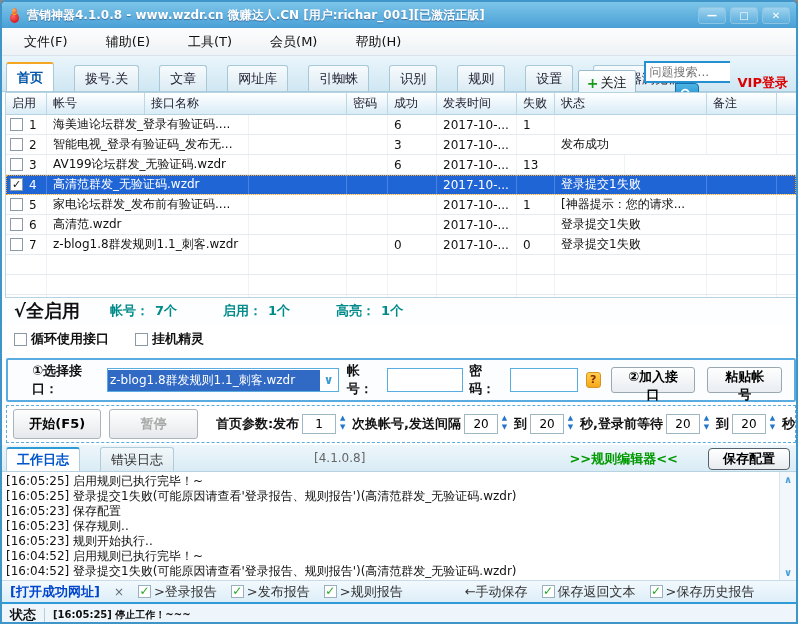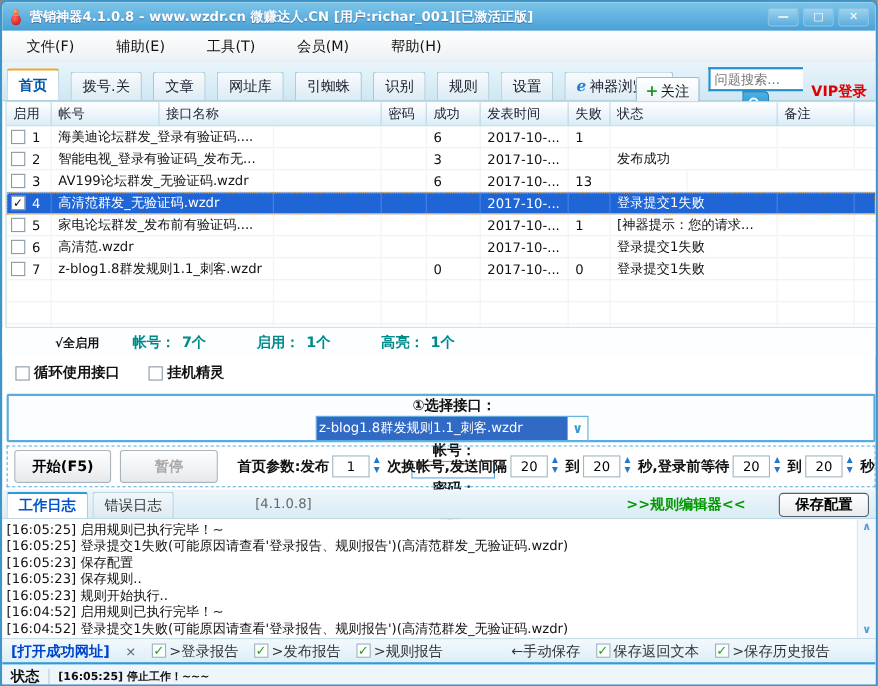--- a/index.html
+++ b/index.html
@@ -20,21 +20,21 @@
   .win-btn { width:28px; height:17px; border-radius:3px; background:linear-gradient(#9ed3ee,#5caede);
     border:1px solid #8cc4e4; color:#fff; font-size:10px; line-height:15px; text-align:center; font-weight:bold; cursor:default; }
   
   .menubar { position:absolute; left:0; top:26px; width:100%; height:28px;
     background:linear-gradient(#fdfdfd,#eef2f5); border-bottom:1px solid #d7e4ec; display:flex; align-items:center; padding-left:10px; }
   .menu-item { padding:4px 12px; margin-right:14px; color:#111; font-size:13px; }
   
   .tabstrip { position:absolute; left:0; top:54px; width:100%; height:36px;
     background:linear-gradient(#eaf5fb,#cfe7f3); border-bottom:1px solid #aaccdd; display:flex; align-items:flex-end; padding:0 4px; }
   .tabs { display:flex; align-items:flex-end; height:100%; }
-  .tab { height:26px; padding:0 10px; margin-right:10px; display:flex; align-items:center; gap:3px;
+  .tab { height:26px; padding:0 10px; margin-right:20px; display:flex; align-items:center; gap:3px;
     background:linear-gradient(#f7fbfd,#dcebf3); border:1px solid #a8c8d8; border-bottom:none;
     border-radius:3px 3px 0 0; color:#223; font-size:13px; white-space:nowrap; }
   .tab.active { background:#fff; border-top:2px solid #f5a623; color:#0055aa; font-weight:bold; height:29px; }
   .ie-icon { color:#2a7fd4; font-weight:bold; font-style:italic; font-size:14px; font-family:"DejaVu Serif",serif; }
   .strip-right { position:absolute; right:8px; top:5px; display:flex; align-items:center; gap:8px; }
   .follow-btn { display:flex; align-items:center; gap:2px; padding:3px 8px; background:linear-gradient(#fff,#e8f2f8);
     border:1px solid #9bbccd; border-radius:2px; font-size:13px; }
   .plus-icon { color:#1a9a1a; font-weight:bold; font-size:14px; }
   .search-wrap { display:flex; align-items:center;flex-direction:column; }
   .search-input { width:86px; height:22px; border:2px solid #2490cf; border-right:none; padding:0 4px; font-size:12px; font-family:inherit; color:#444; outline:none; }
@@ -49,28 +49,28 @@
   .td { display:flex; align-items:center; padding-left:6px; border-right:1px solid #edf3f7; white-space:nowrap; overflow:hidden; font-size:12px; }
   .c0 { width:41px; } .c1 { width:202px; } .c2 { width:98px; } .c3 { width:41px; } .c4 { width:49px; }
   .c5 { width:80px; } .c6 { width:38px; } .c7 { width:152px; } .c8 { width:70px; } .cf { flex:1; border-right:none; }
   .td.c0 { padding-left:4px; gap:6px; }
   .tr.selected { background:#1f65d6; color:#fff; outline:1px dotted #ffa51e; outline-offset:-1px; }
   .tr.selected .td { border-right-color:#4a82e0; }
   .cb { width:13px; height:13px; background:#fff; border:1px solid #8a9aa6; font-size:11px; line-height:11px; text-align:center; color:#111; flex:0 0 auto; }
   .rownum { color:inherit; }
   
   .summary { position:absolute; left:0; top:296px; width:100%; height:26px; display:flex; align-items:center; padding-left:12px; gap:6px; background:#fdfeff; }
-  .sum-black { color:#111; font-weight:bold; font-size:11px; margin-right:24px;margin-left:36px; }
+  .sum-black { color:#111; font-weight:bold; font-size:18px; margin-right:24px; }
   .sum-teal { color:#008b8b; font-weight:bold; font-size:13px; }
   .sum-gap { width:34px; }
   .optrow { position:absolute; left:0; top:322px; width:100%; height:30px; display:flex; align-items:center; padding-left:12px; gap:26px; }
   .optitem { display:flex; align-items:center; gap:4px; font-size:13px; font-weight:bold; }
   
   .ifpanel { position:absolute; left:4px; top:356px; width:790px; height:44px; border:2px solid #58ace0; border-radius:2px;
-    background:#fbfdff; display:flex; align-items:center; padding-left:24px;flex-direction:column; }
+    background:#fbfdff; display:flex; align-items:center; padding-left:24px; }
   .if-label { font-size:13px; font-weight:bold; }
   .dropdown { width:248px; height:24px; border:1px solid #58ace0; background:#fff; display:flex; align-items:center; margin:0 8px 0 4px; }
   .dropdown .sel { flex:1; background:#316ac5; color:#fff; font-size:12px; padding:2px 2px; white-space:nowrap; overflow:hidden; }
   .dd-arrow { width:18px; text-align:center; color:#3d9ad2; font-weight:bold; font-size:12px; }
   .mini-input { height:24px; border:1px solid #58ace0; margin:0 6px 0 4px; padding:0 4px; font-family:inherit; font-size:12px; outline:none; }
   .help-icon { width:16px; height:16px; background:linear-gradient(#ffd24d,#f7a817); border:1px solid #d9912a; border-radius:3px;
     color:#8a2a00; font-weight:bold; font-size:11px; line-height:14px; text-align:center; margin:0 10px 0 2px; }
   .panel-btn { height:26px; padding:0 12px; background:linear-gradient(#fefefe,#e9edf1); border:1px solid #9aa8b2; border-radius:3px;
     font-size:13px; font-weight:bold; margin-right:12px; font-family:inherit; }
   
@@ -81,23 +81,23 @@
   .big-btn.disabled { color:#a8a8a8; }
   .params { display:flex; align-items:center; gap:3px; margin-left:10px; font-size:13px; font-weight:bold; white-space:nowrap; }
   .spin-wrap { display:flex; align-items:center; }
   .spin-input { width:34px; height:20px; border:1px solid #9fb6c4; text-align:center; font-size:12px; font-family:inherit; outline:none; }
   .spin-btns { display:flex; flex-direction:column; width:13px; }
   .spin-up,.spin-dn { font-size:7px; line-height:7px; color:#2277cc; text-align:center; height:9px; }
   
   .logtabs { position:absolute; left:0; top:443px; width:100%; height:27px; background:linear-gradient(#eef6fb,#d9ecf5);
     border-bottom:1px solid #b7d3e2; display:flex; align-items:flex-end; padding-left:4px; }
   .logtab { height:24px; padding:0 10px; display:flex; align-items:center; font-size:13px; border:1px solid #b0ccda; border-bottom:none;
-    border-radius:3px 3px 0 0; background:linear-gradient(#f2f8fb,#ddeaf1); color:#333; margin-right:4px; }
+    border-radius:3px 3px 0 0; background:linear-gradient(#f2f8fb,#ddeaf1); color:#333; margin-right:20px; }
   .logtab.active { background:#fff; color:#0055cc; font-weight:bold; border-top:2px solid #2e9bd6; }
-  .log-version { color:#666; margin-left:70px; align-self:center; font-size:12px; }
+  .log-version { color:#666; margin-left:120px; align-self:center; font-size:12px; }
   .logtabs-right { position:absolute; right:6px; top:3px; display:flex; align-items:center; gap:30px; }
   .rule-editor { color:#009900; font-weight:bold; font-size:13px; }
   .save-config { height:22px; padding:0 14px; background:linear-gradient(#ffffff,#e8ecef); border:1px solid #55606a; border-radius:4px;
     font-size:13px; font-weight:bold; font-family:inherit; }
   .logarea { position:absolute; left:0; top:470px; width:100%; height:108px; background:#fff; overflow:hidden; }
   .log-content { position:absolute; left:4px; top:2px; right:18px; }
   .log-line { font-size:12px; line-height:15px; white-space:nowrap; color:#111; }
   .scrollbar { position:absolute; right:0; top:0; width:17px; height:100%; background:#f1f7fb; border-left:1px solid #d6e6ef; }
   .sb-arrow { position:absolute; left:0; width:100%; text-align:center; color:#4a9fd8; font-size:10px; font-weight:bold; }
   .sb-up { top:2px; } .sb-dn { bottom:2px; }

